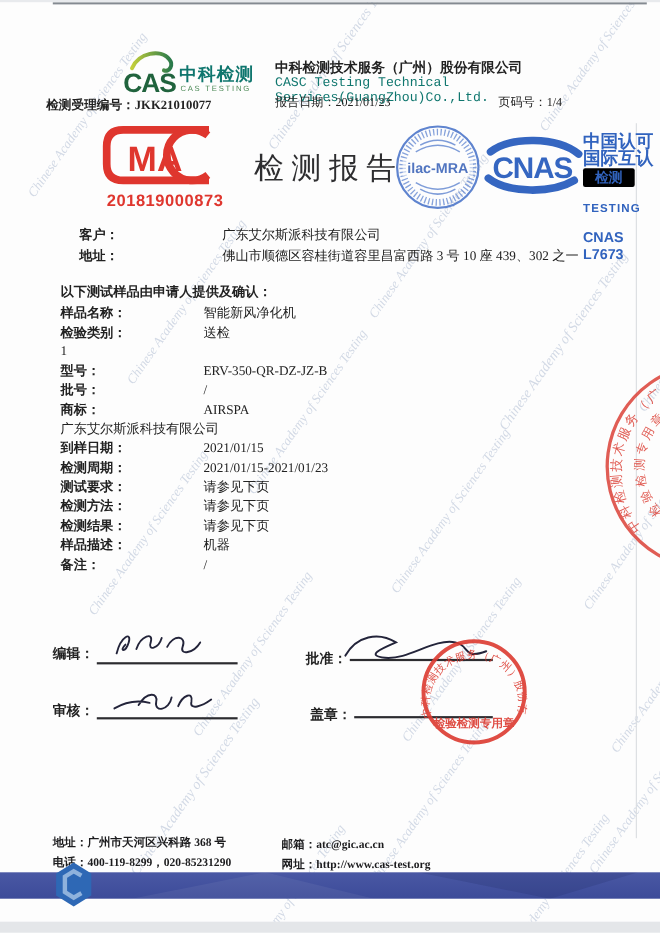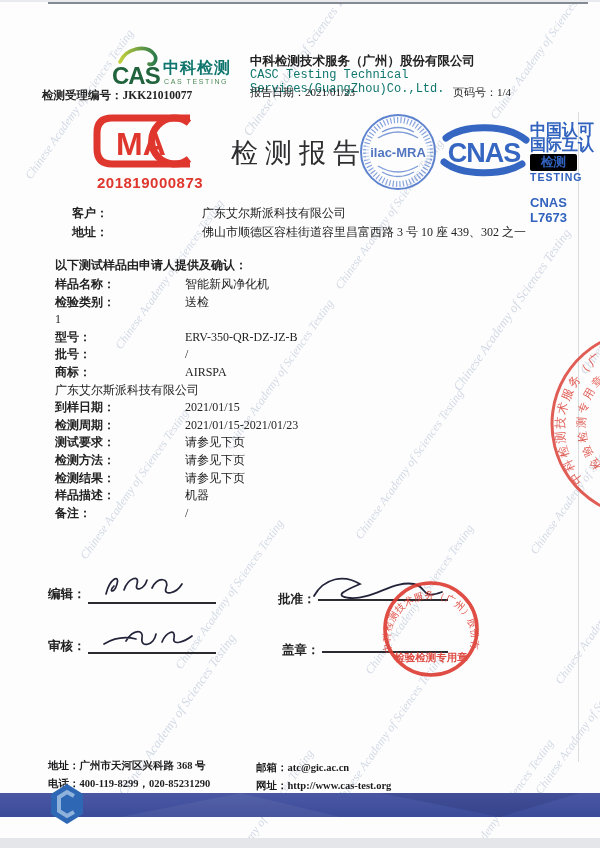--- a/index.html
+++ b/index.html
@@ -25,21 +25,21 @@
   .hc3{top:83px;font-size:11px;font-weight:normal}
   .pageno{position:absolute;left:203px;top:0}
 
   .title{position:absolute;left:231px;top:133px;font-size:27px;letter-spacing:7px;color:#2e2e30}
   .cma-num{position:absolute;left:97px;top:172px;font-size:15px;font-weight:bold;color:#df362e;
            font-family:"Liberation Sans",sans-serif;letter-spacing:.5px}
 
   .cnas-col{position:absolute;left:530px;top:120px;font-family:"Liberation Sans",sans-serif;color:#3163be;font-weight:bold}
   .cnas-l1{font-size:16px;line-height:15px}
   .chip{display:inline-block;background:#000000;border-radius:2px;padding:0 11px;margin-top:1px;font-size:12.5px}
-  .cnas-l4{font-size:10.5px;margin-top:0;letter-spacing:1px}
+  .cnas-l4{font-size:10.5px;margin-top:14px;letter-spacing:1px}
   .cnas-l5{font-size:13px;margin-top:12px}
 
   
   .crow,.frow{display:flex;font-size:12px;line-height:18.5px}
   .flabel{width:130px;font-weight:bold}
   .cust{position:absolute;left:72px;top:202px;width:520px}
   .intro{position:absolute;left:55px;top:255px;font-size:12px;font-weight:bold}
   .fields{position:absolute;left:55px;top:274px;width:520px}
   .frow{line-height:17.6px}
 

